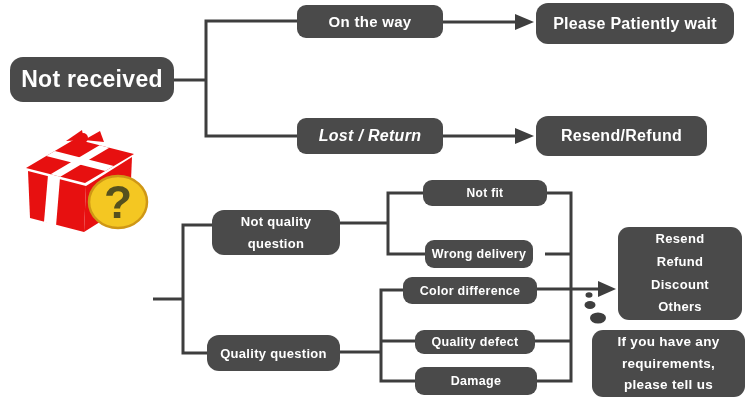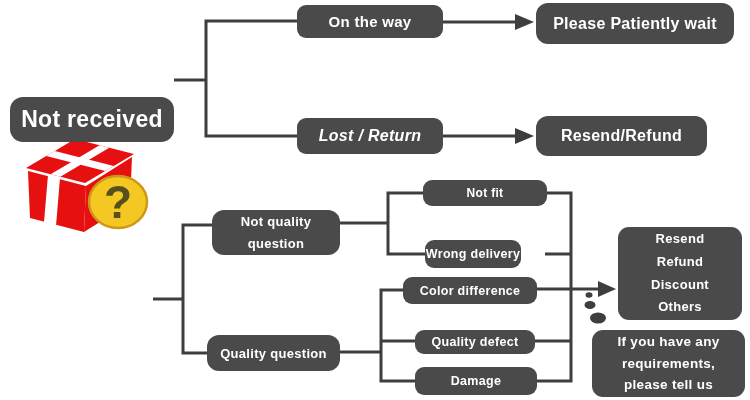--- a/index.html
+++ b/index.html
@@ -11,30 +11,30 @@
   .wires line, .wires polyline {
     stroke: var(--line, #3e3e3e); stroke-width:3; fill:none;
   }
   .wires .head, .wires .dot { fill: var(--line, #3e3e3e); stroke:none; }
   .node {
     position:absolute; background: var(--box, #4a4a4a); color: var(--text, #ffffff);
     font-weight:bold; border-radius:9px;
     display:flex; flex-direction:column; align-items:center; justify-content:center;
     text-align:center; box-sizing:border-box; letter-spacing:0.3px;
   }
-  .n-not-received     { left:10px;  top:57px;  width:164px; height:45px; font-size:23px; border-radius:13px;margin-top:40px; }
+  .n-not-received     { left:10px;  top:57px;  width:164px; height:45px; font-size:23px; border-radius:13px; }
   .n-on-the-way       { left:297px; top:5px;   width:146px; height:33px; font-size:15px; }
   .n-please-wait      { left:536px; top:3px;   width:198px; height:41px; font-size:16px; border-radius:12px; }
   .n-lost-return      { left:297px; top:118px; width:146px; height:36px; font-size:16px;font-style:italic; }
   .n-resend-refund    { left:536px; top:116px; width:171px; height:40px; font-size:16px; border-radius:12px; }
   .n-received         { left:8px;   top:280px; width:145px; height:39px; font-size:22px; border-radius:12px; }
   .n-not-quality      { left:212px; top:210px; width:128px; height:45px; font-size:13px; line-height:1.65; border-radius:12px;text-align:center; }
   .n-quality-question { left:207px; top:335px; width:133px; height:36px; font-size:13px; border-radius:12px; }
   .n-not-fit          { left:423px; top:180px; width:124px; height:26px; font-size:12px; }
-  .n-wrong-delivery   { left:425px; top:240px; width:96px; height:28px; font-size:12.5px; }
+  .n-wrong-delivery   { left:425px; top:240px; width:108px; height:28px; font-size:12.5px; }
   .n-color-difference { left:403px; top:277px; width:134px; height:27px; font-size:12.5px; }
   .n-quality-defect   { left:415px; top:330px; width:120px; height:24px; font-size:12.5px; }
   .n-damage           { left:415px; top:367px; width:122px; height:28px; font-size:12.5px; }
   .n-resolution       { left:618px; top:227px; width:124px; height:93px; font-size:13px; line-height:1.75; border-radius:11px;text-align:right; }
   .n-requirements     { left:592px; top:330px; width:153px; height:67px; font-size:13.5px; line-height:1.6; border-radius:11px; }
   .gift { position:absolute; left:12px; top:126px; width:140px; height:112px; }
   .gift .red    { fill: var(--gift-red, #e71010); }
   .gift .white  { fill: var(--gift-white, #ffffff); }
   .gift .yellow { fill: var(--gift-yellow, #f4c722); stroke: var(--gift-yellow-border, #cf9716); stroke-width:2.5; }
   .gift .qmark  { fill: var(--qmark, #55501e); font-weight:bold; font-family:"Liberation Sans", sans-serif; }

